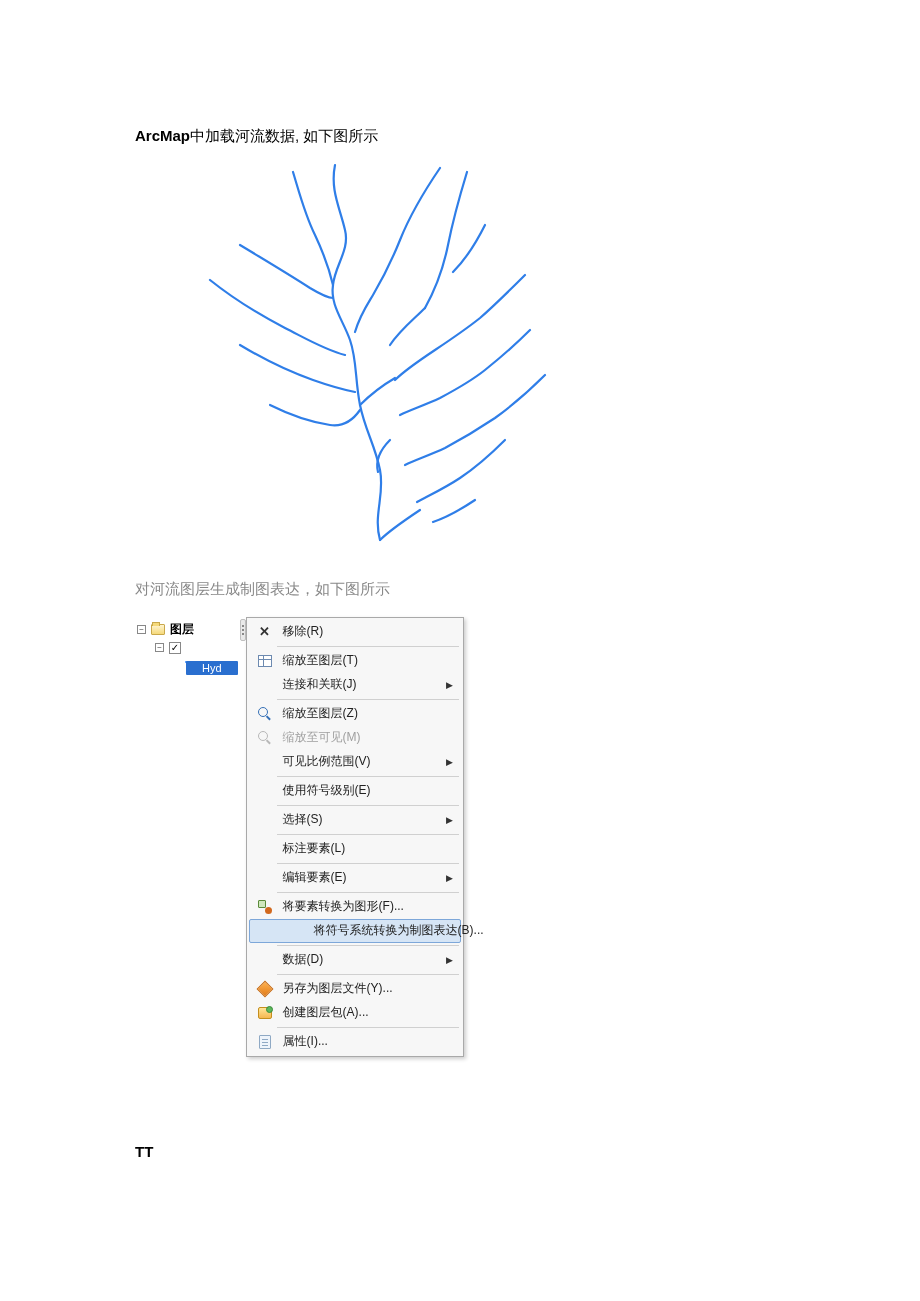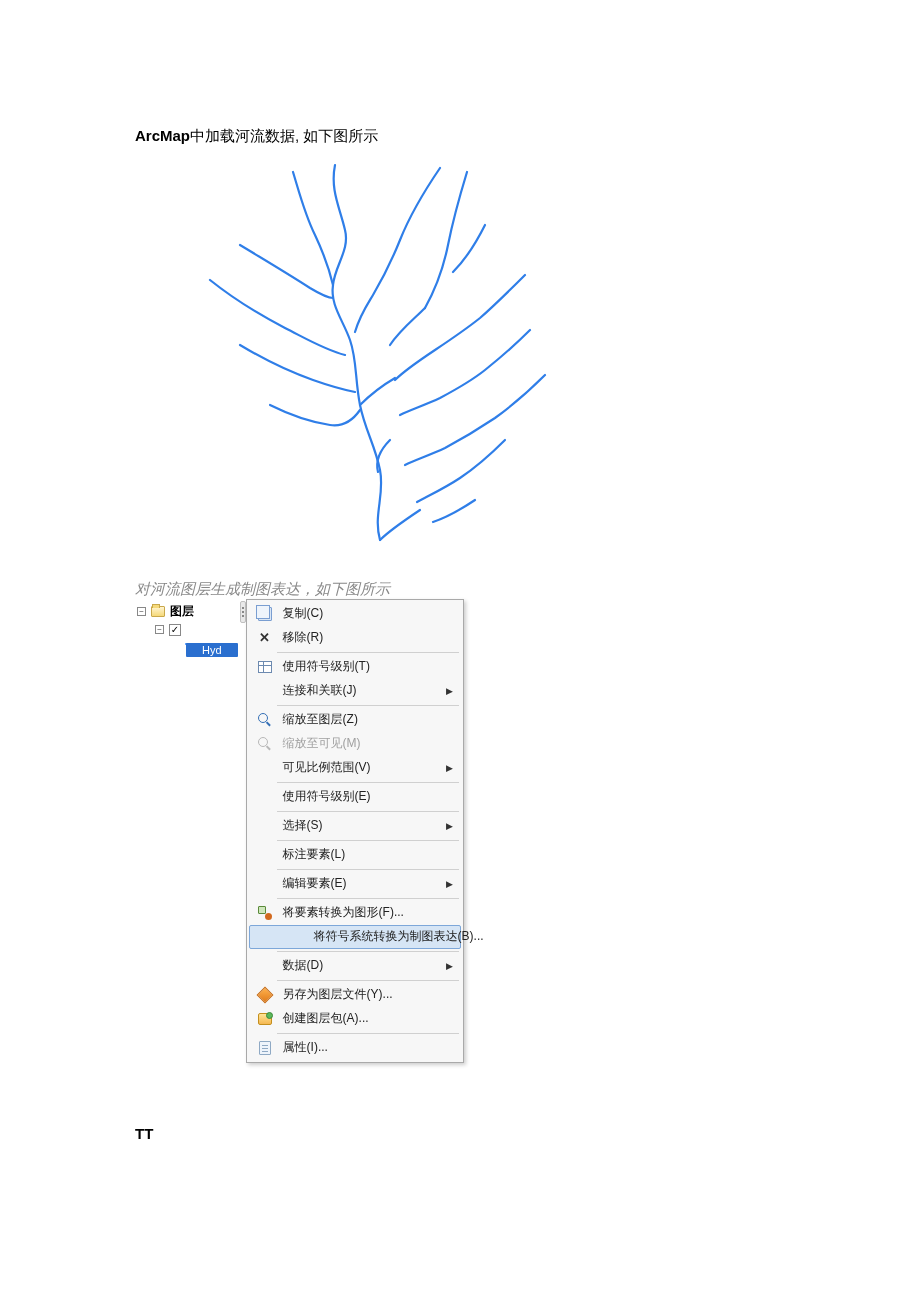--- a/index.html
+++ b/index.html
@@ -21,21 +21,21 @@
       height: 390px;
       margin-left: 60px;
       margin-top: 10px;
       margin-bottom: 30px;
       position: relative;
     }
     .river-map svg { width: 100%; height: 100%; }
     .subtitle {
       font-size: 15px;
       color: #888;
-      font-style: italic;
+      margin-bottom: 18px;
     }
     .toc-panel {
       display: inline-block;
       vertical-align: top;
       font-size: 12px;
       margin-top: 4px;
     }
     .toc-row {
       display: flex;
       align-items: center;
@@ -335,36 +335,30 @@
 
   <div style="display:flex;align-items:flex-start;">
     <div class="divider-handle">
       <span></span>
         <span></span>
         <span></span>
     </div>
     <div class="context-menu">
       <div class="menu-item">
         <span class="menu-icon-col">
-            <span class="icon-copy"></span>
-          </span>
-        <span class="menu-label">复制(C)</span>
-      </div>
-      <div class="menu-item">
-        <span class="menu-icon-col">
             <span class="icon-x">✕</span>
           </span>
         <span class="menu-label">移除(R)</span>
       </div>
       <div class="menu-sep"></div>
       <div class="menu-item">
         <span class="menu-icon-col">
             <span class="icon-table"></span>
           </span>
-        <span class="menu-label">使用符号级别(T)</span>
+        <span class="menu-label">缩放至图层(T)</span>
       </div>
       <div class="menu-item">
         <span class="menu-icon-col"></span>
         <span class="menu-label">连接和关联(J)</span>
         <span class="menu-arrow">▶</span>
       </div>
       <div class="menu-sep"></div>
       <div class="menu-item">
         <span class="menu-icon-col">
             <span class="icon-zoom"></span>

